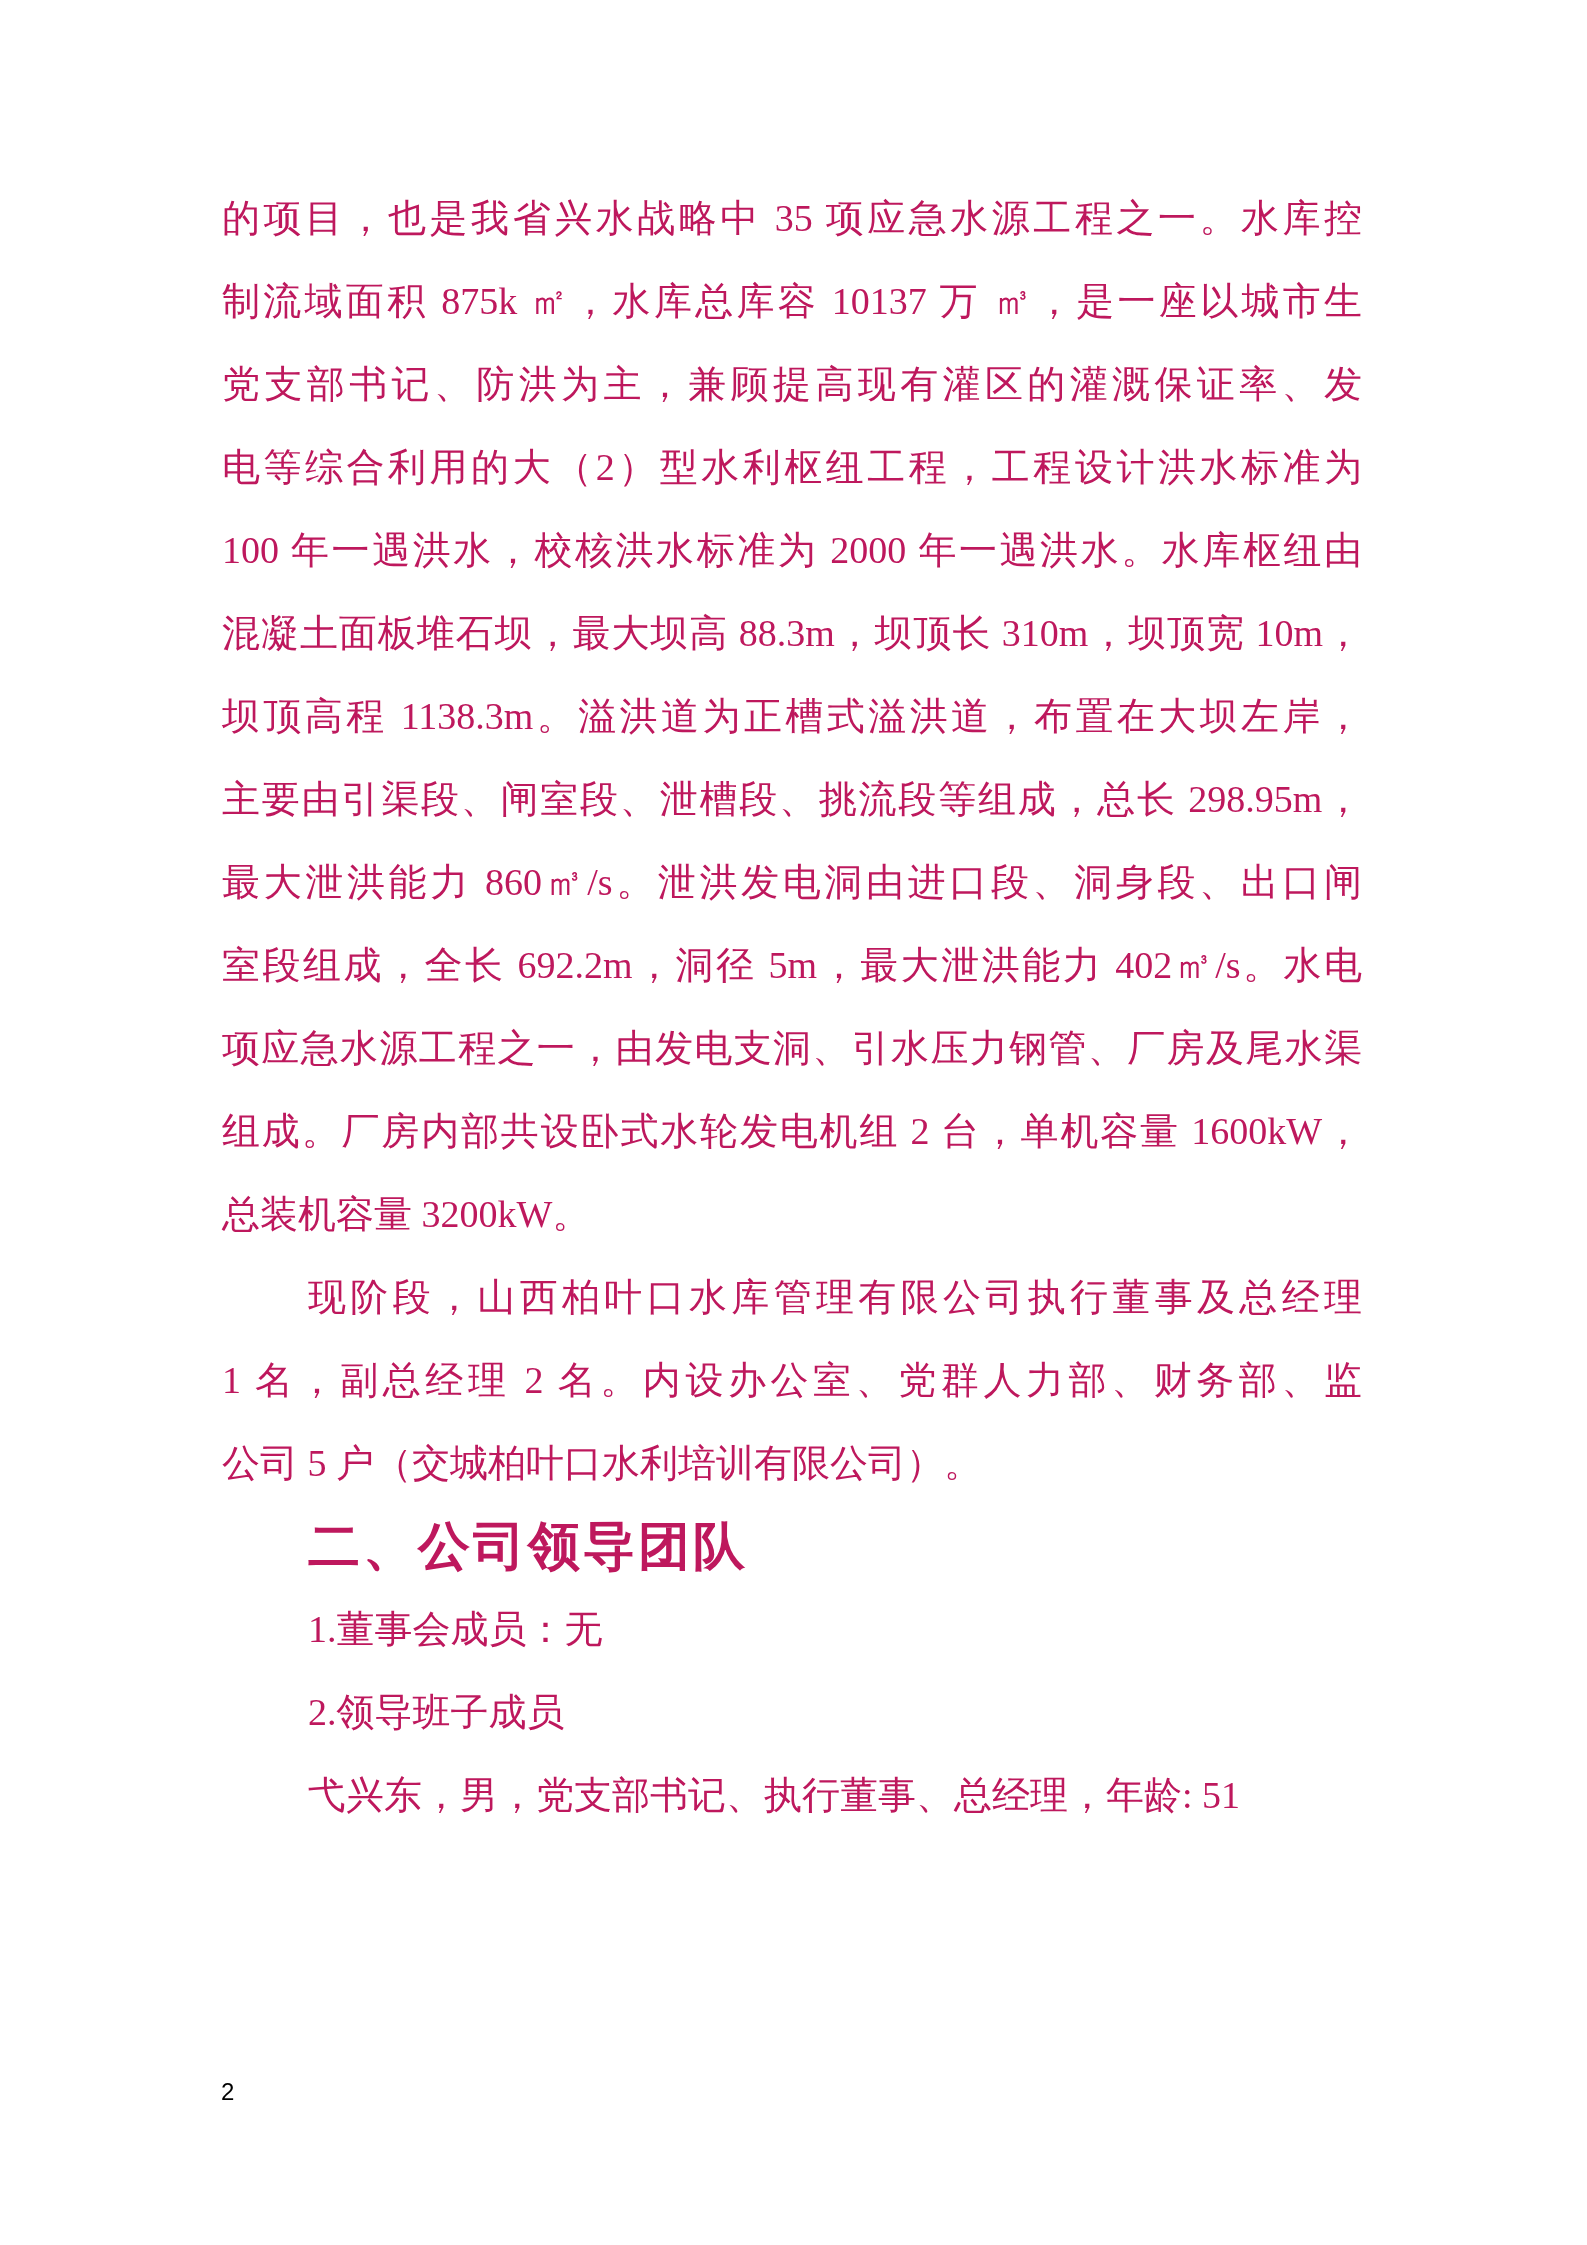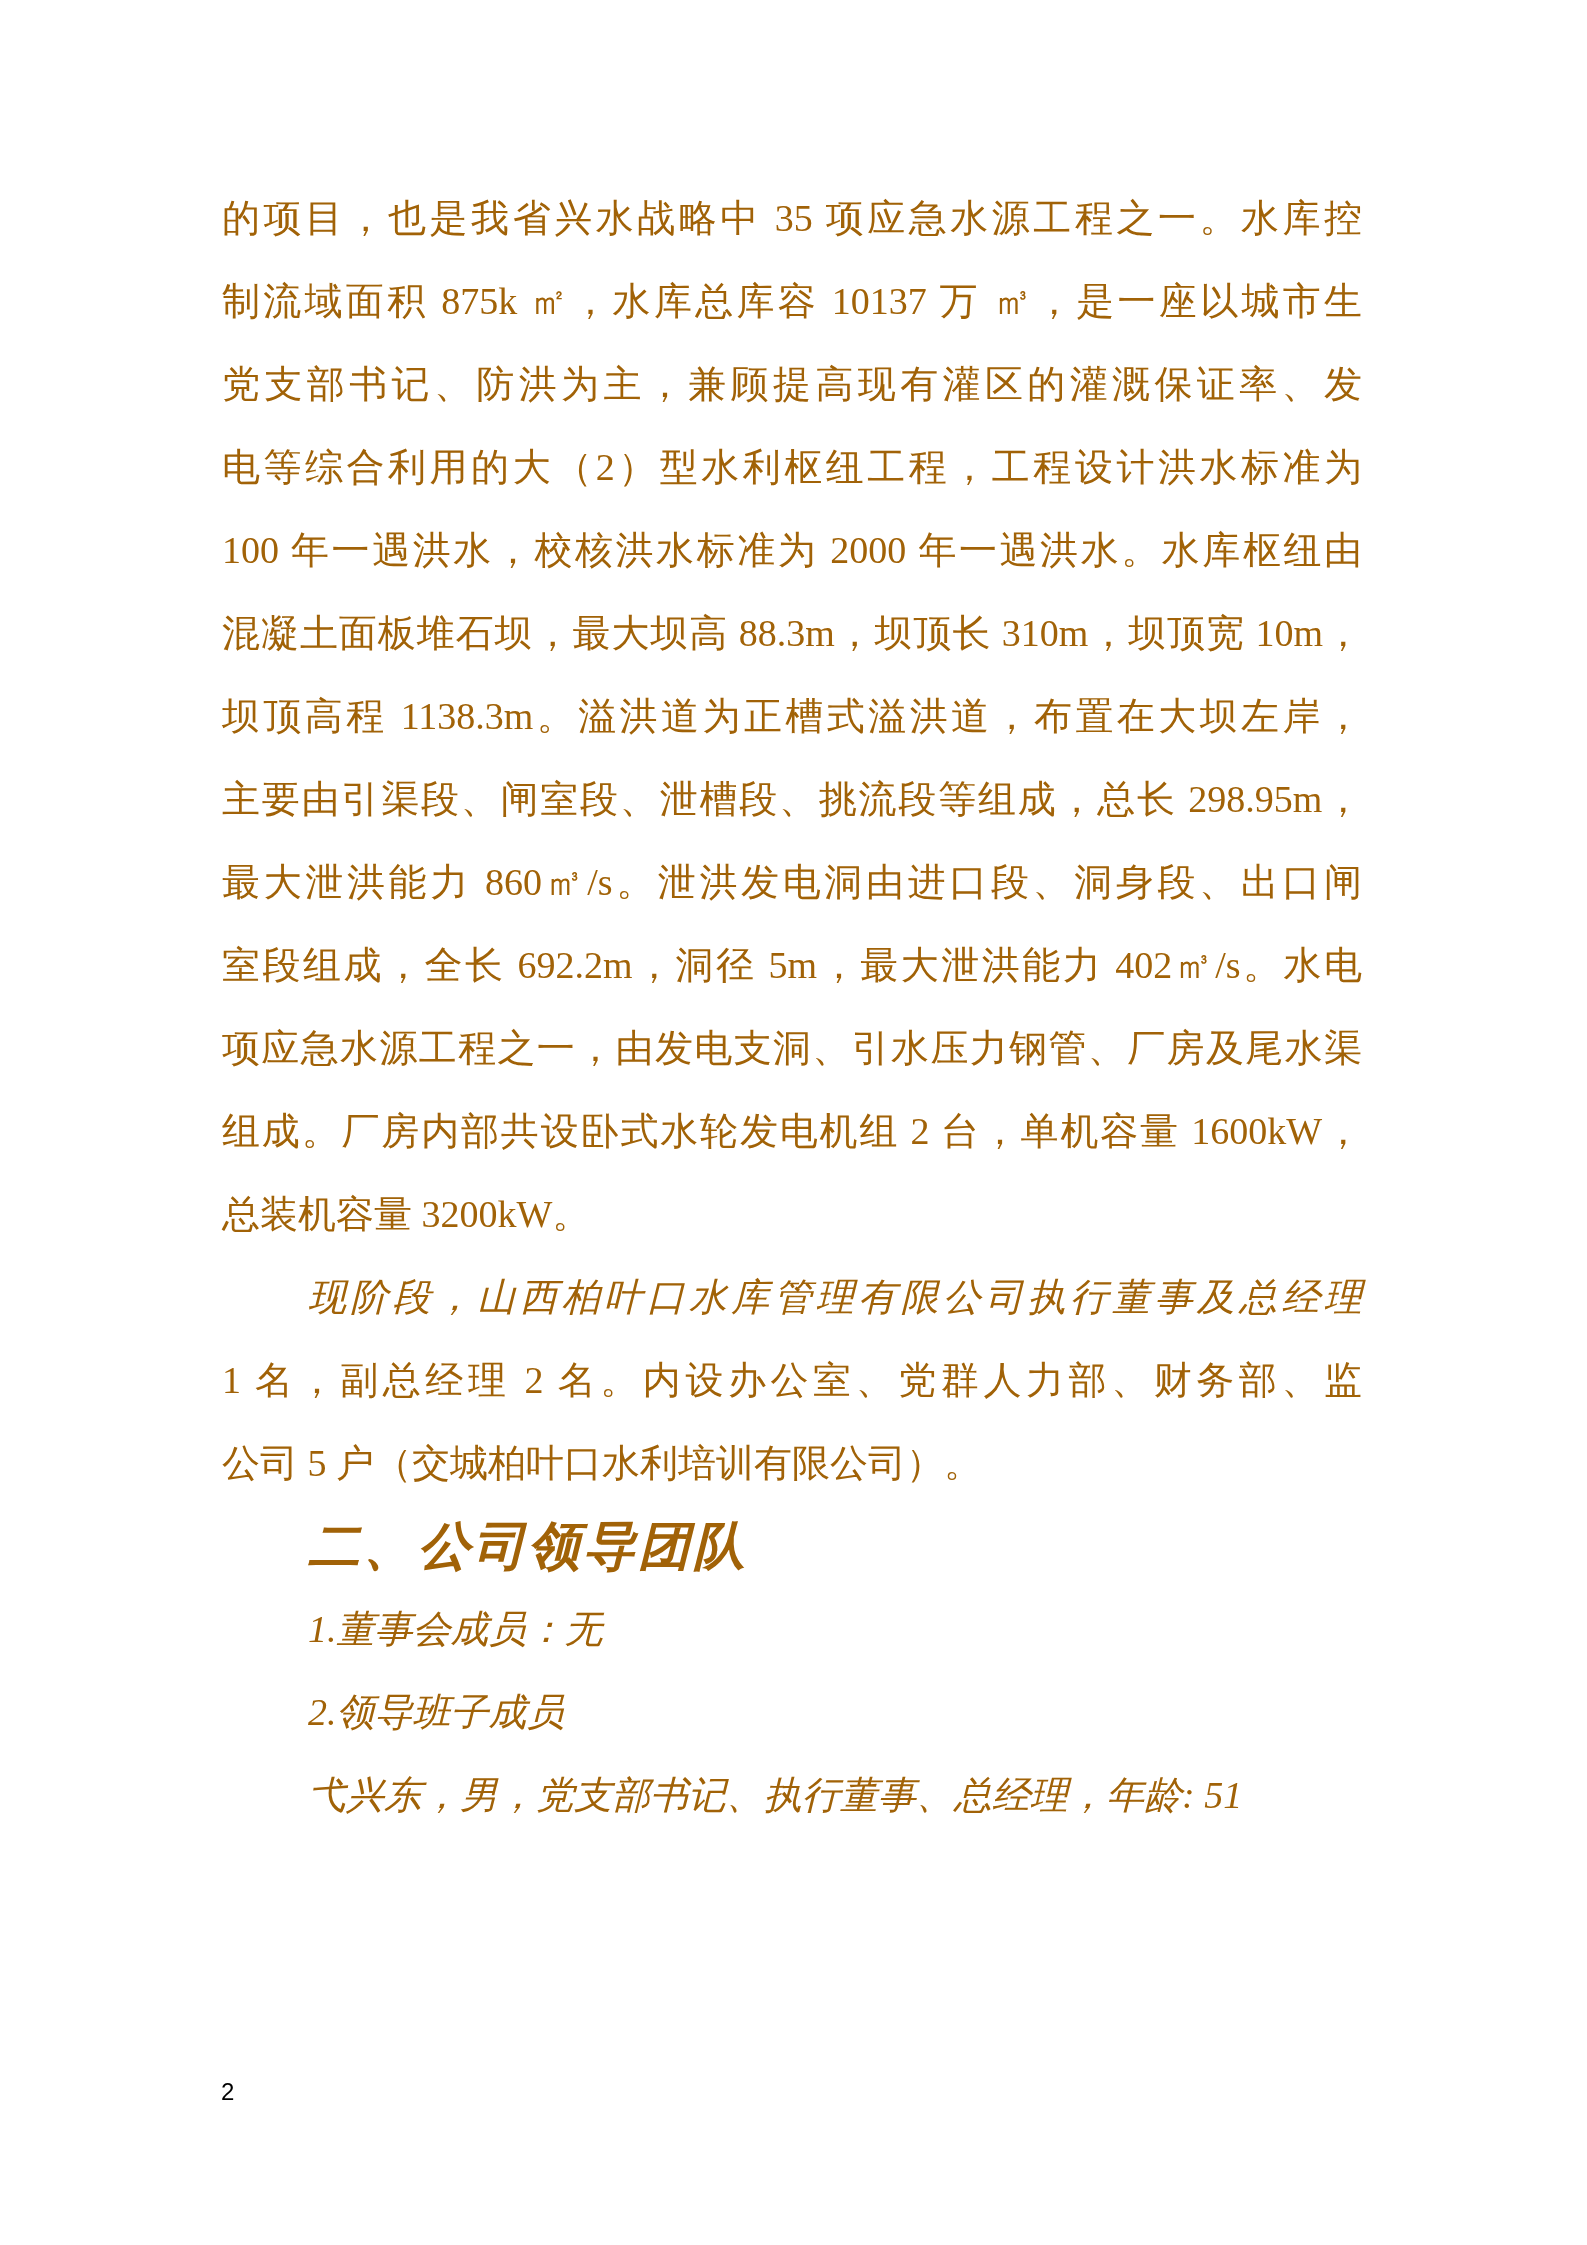--- a/index.html
+++ b/index.html
@@ -14,42 +14,41 @@
     background: #ffffff;
     color: #000000;
     overflow: hidden;
   }
   .content {
     position: absolute;
     left: 222px;
     top: 177px;
     width: 1140px;
     font-family: "Liberation Serif", "DejaVu Serif", serif;
-    color: #a16207;
+    color: #be185d;
   }
   .line {
     height: 83px;
     line-height: 83px;
     font-size: 38px;
     white-space: normal;
   }
   
   .j {
     text-align: justify;
     text-align-last: justify;
   }
   
   .l {
     text-align: right;
     text-align-last: left;
   }
   
   .in {
     padding-left: 86px;
-    font-style: italic;
   }
   
   .h {
     font-family: "Liberation Sans", "DejaVu Sans", sans-serif;
     font-weight: 700;
     font-size: 52px;
     letter-spacing: 3px;
   }
   .page-num {
     position: absolute;

